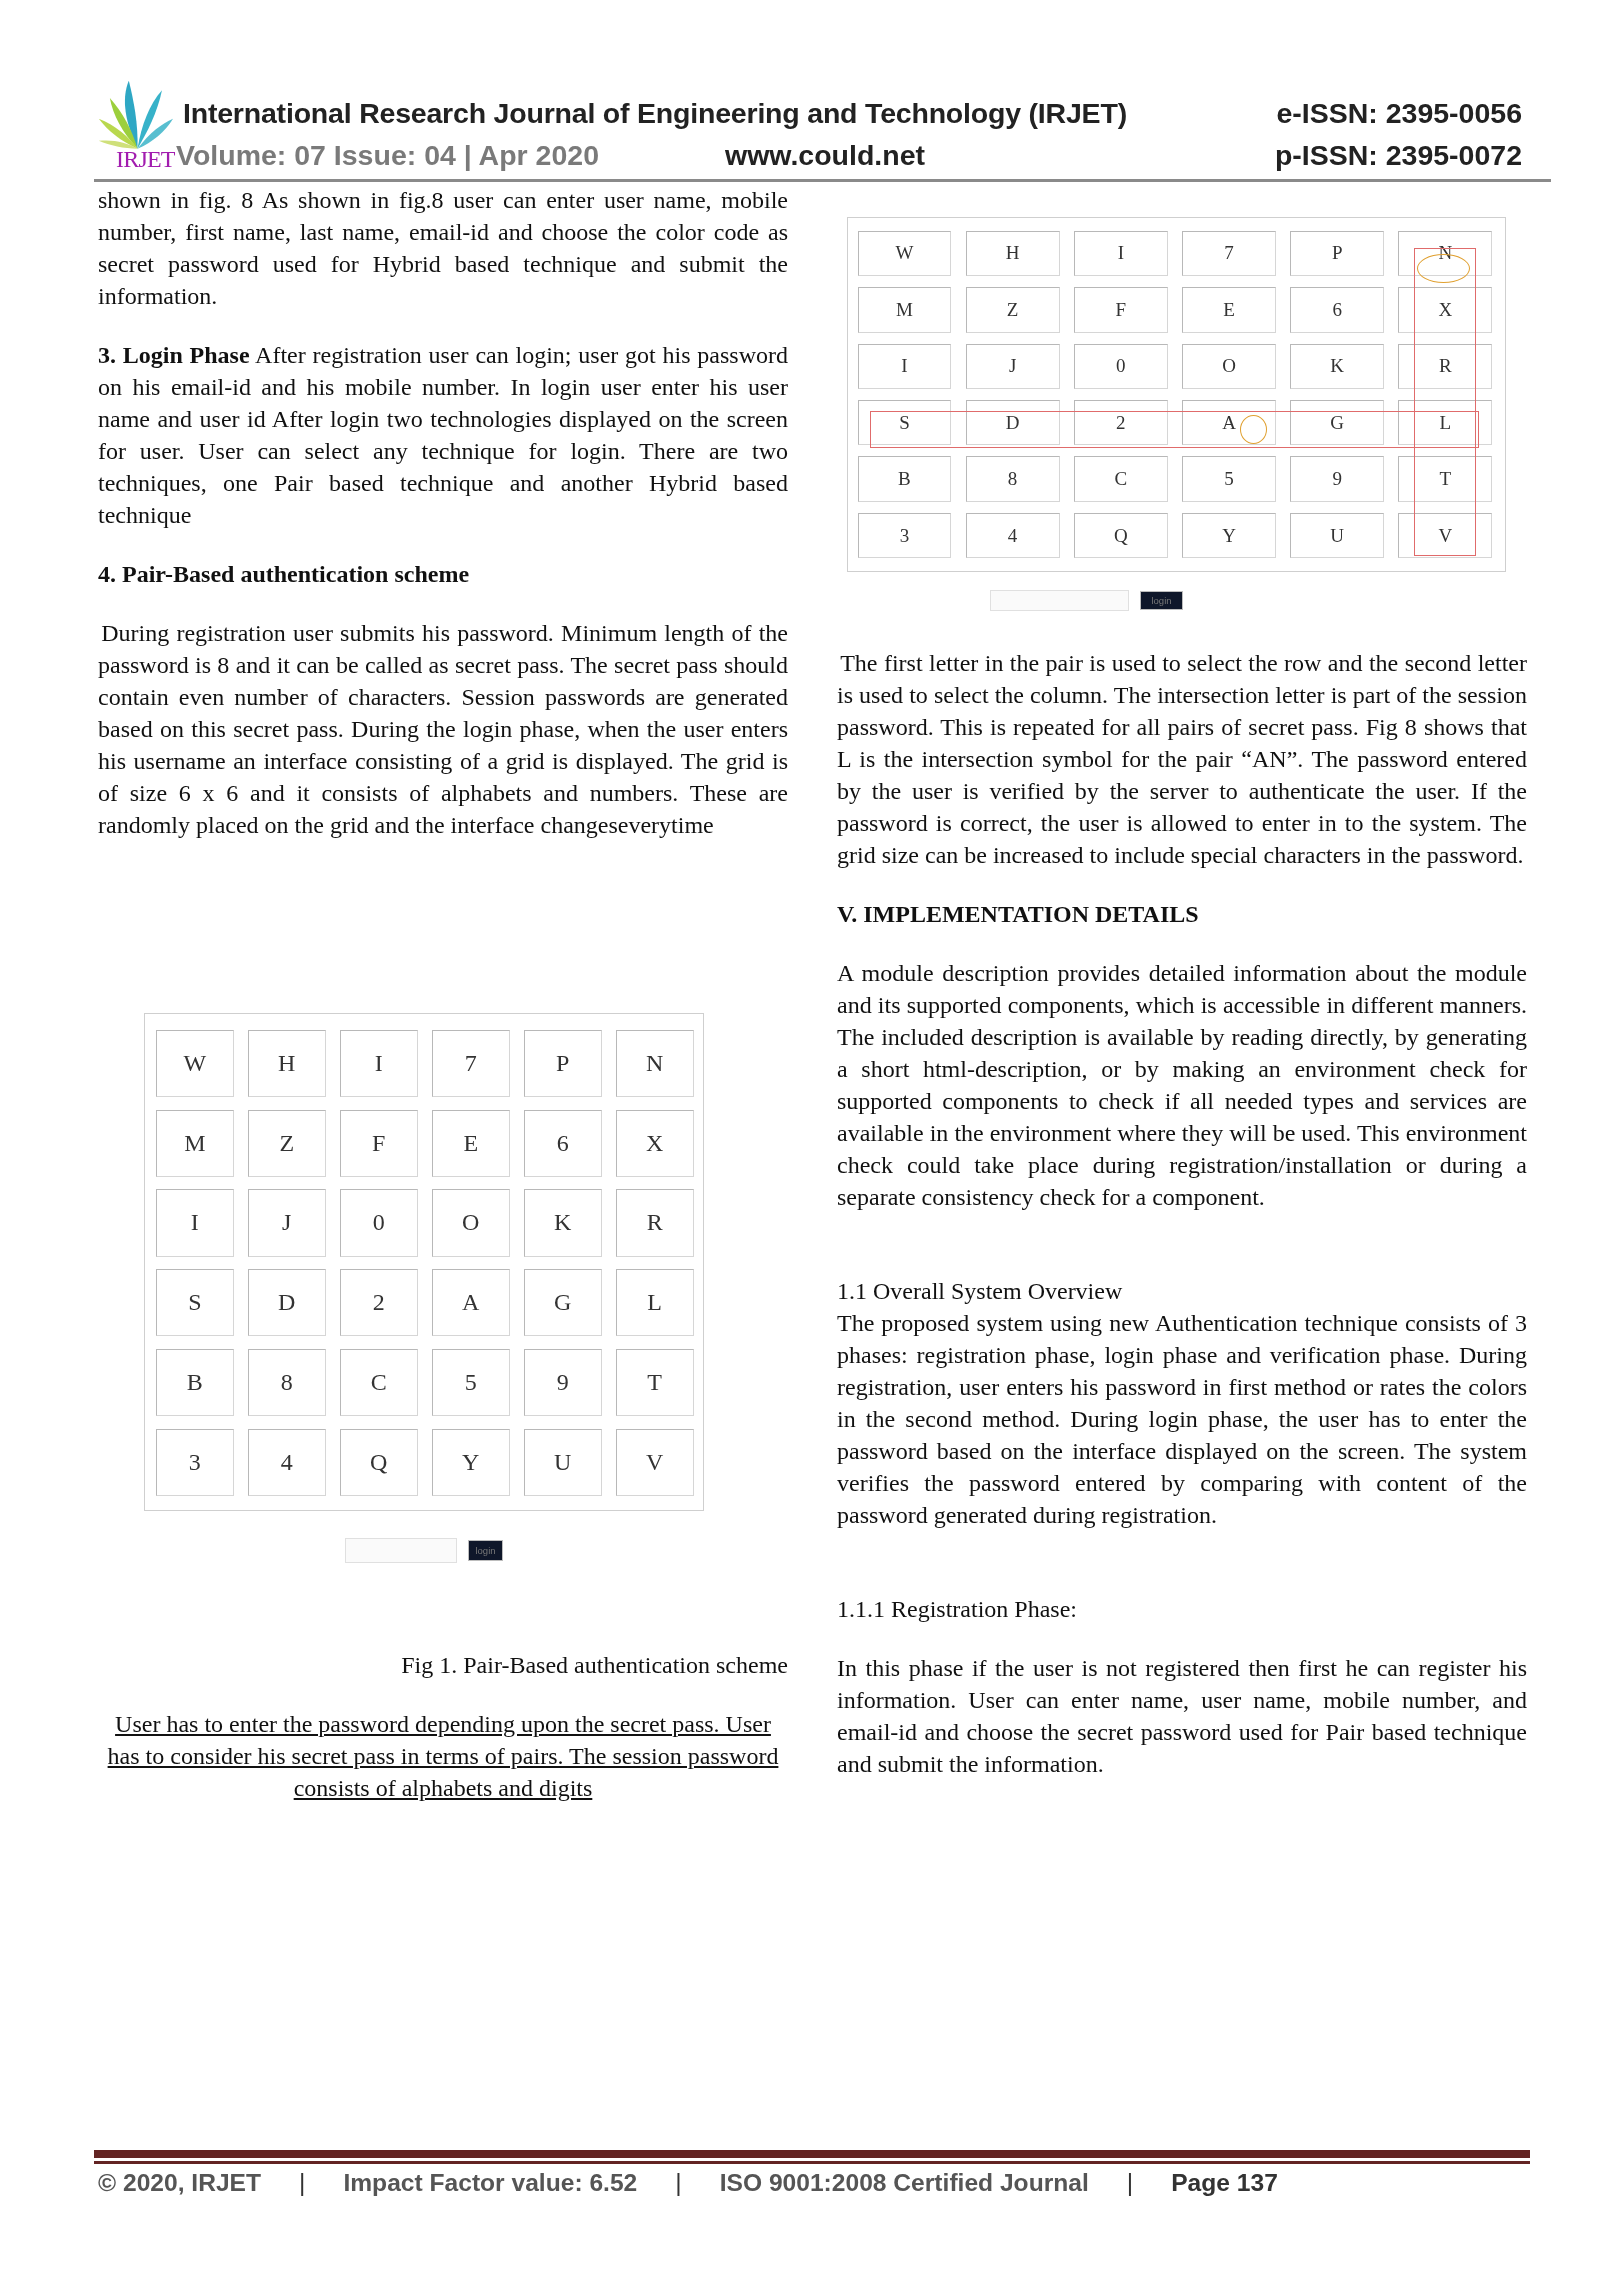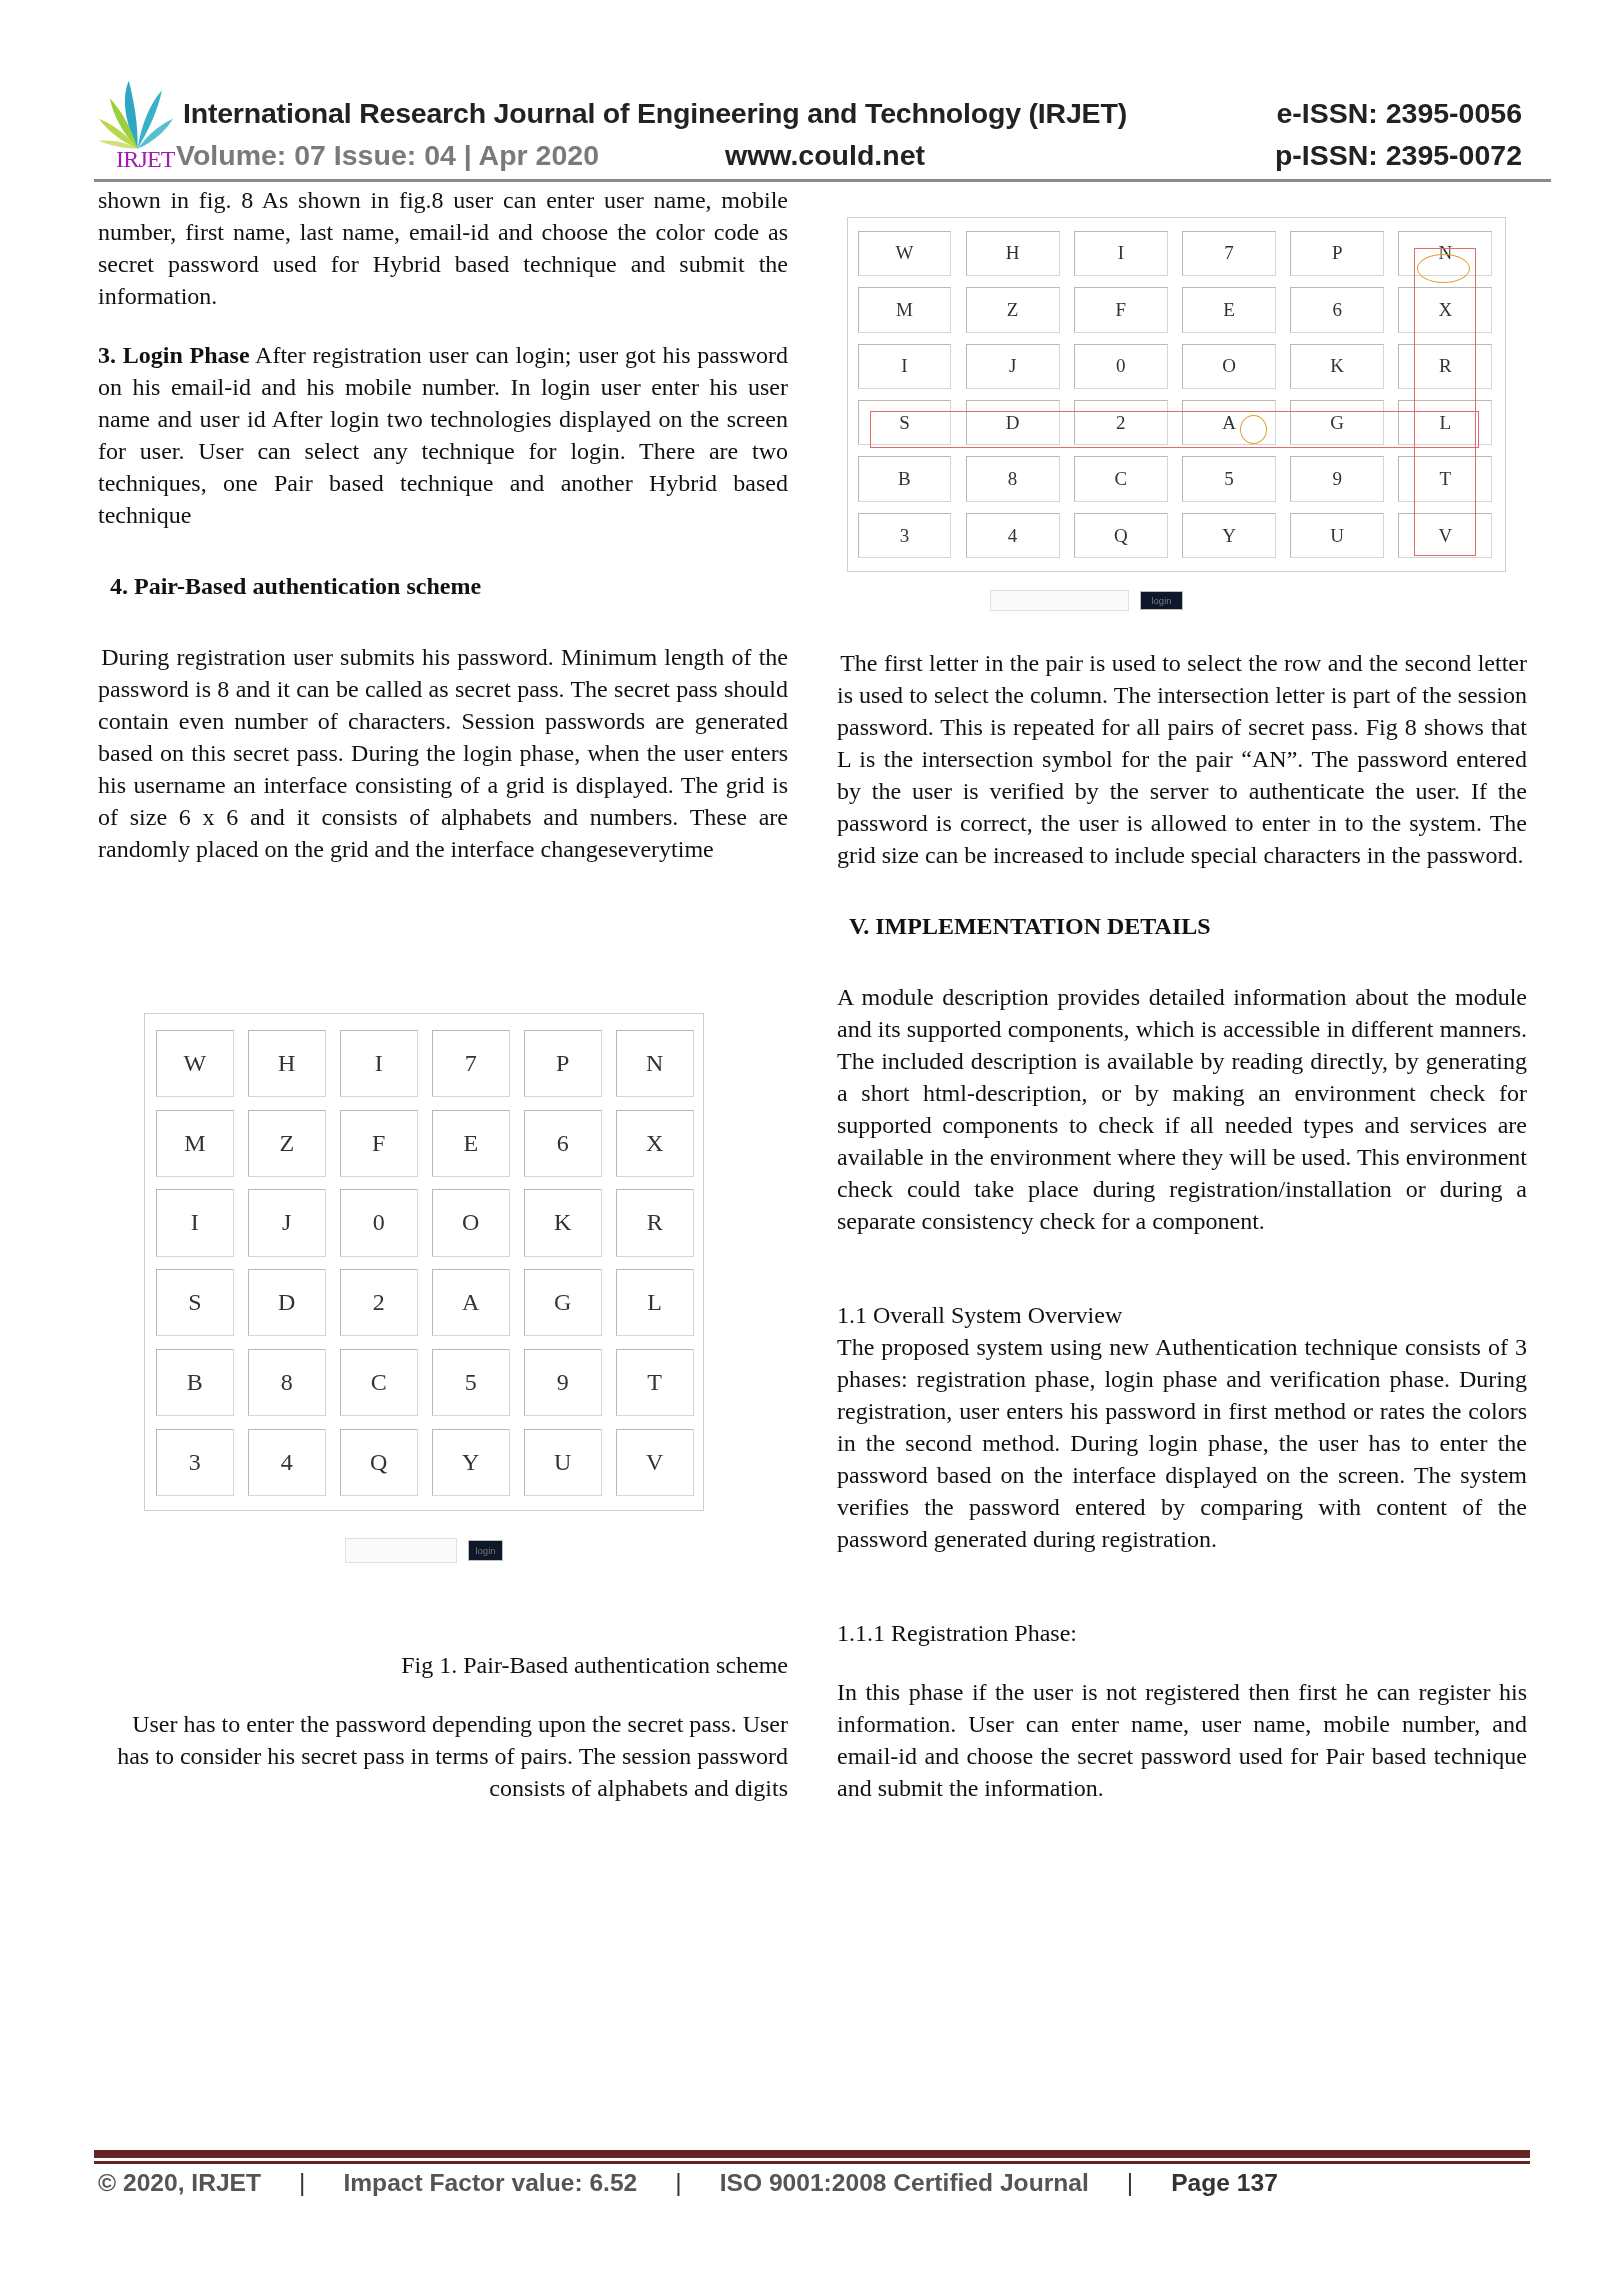--- a/index.html
+++ b/index.html
@@ -24,21 +24,21 @@
   .h-rule { position: absolute; left: 0; top: 103px; width: 1457px; height: 3.2px; background: #8a8a8a; }
 
   
   .col { position: absolute; font-size: 24px; line-height: 32px; text-align: justify; }
   .col p { margin: 0; }
   .col-left { left: 98px; top: 184px; width: 690px; }
   .col-right { left: 837px; top: 647px; width: 690px; }
   .gap-sm { height: 27px; }
   .gap-lg { height: 62px; }
   b.run { font-weight: bold; }
-  h3 { font-size: 24px; font-weight: bold; margin: 12px; line-height: 32px; }
+  h3 { font-size: 24px; font-weight: bold; margin: 0; line-height: 32px; }
   .indent1 { text-indent: 3.2px; }
   .caption { text-align: right; }
 
   
   .fig { position: absolute; }
   .fig-left { left: 144px; top: 1013px; width: 560px; height: 498px; }
   .fig-right { left: 847px; top: 217px; width: 659px; height: 355px; }
   .grid-frame { position: absolute; left: 0; top: 0; right: 0; bottom: 0; border: 1.6px solid #cfcfcf; background: #fff; }
   .grid { position: absolute; display: grid; grid-template-columns: repeat(6, 1fr); }
   .fig-left .grid { left: 11px; top: 16px; right: 9.5px; bottom: 14.3px; column-gap: 14.3px; row-gap: 12.7px; }
@@ -228,21 +228,21 @@
   </div>
   <div class="login-row">
     <input class="login-input" type="text" value="" style="">
     <div class="login-btn">login</div>
   </div>
 </div>
 
 <div class="col" style="left:98px; top:1649px; width:690px;">
   <p class="caption">Fig 1. Pair-Based authentication scheme</p>
   <div class="gap-sm"></div>
-  <p style="text-align:right;">User has to enter the password depending upon the secret pass. User has to consider his secret pass in terms of pairs. The session password consists of alphabets and digits</p>
+  <p style="text-align:center;text-decoration:underline;">User has to enter the password depending upon the secret pass. User has to consider his secret pass in terms of pairs. The session password consists of alphabets and digits</p>
 </div>
 
 <div class="fig fig-right">
   <div class="grid-frame">
     <div class="grid" id="grid-right">
         <div class="cell">
           <span>W</span>
         </div>
         <div class="cell">
           <span>H</span>

